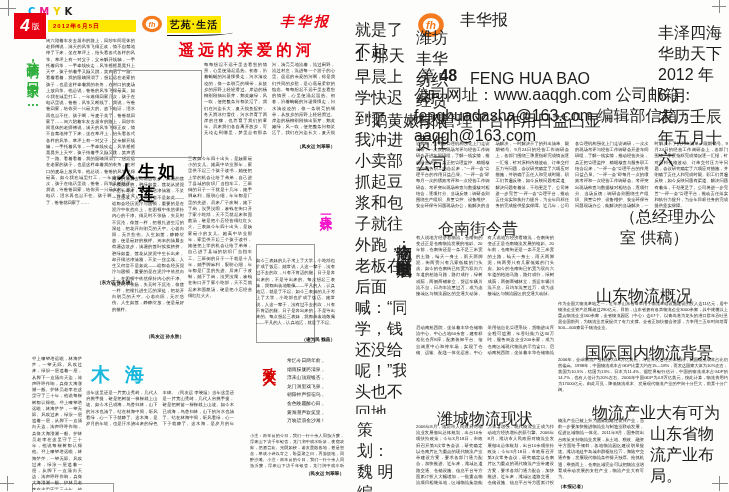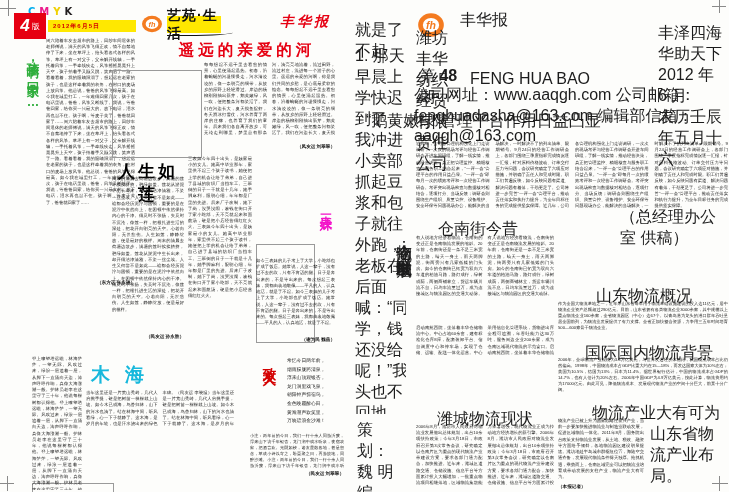--- a/index.html
+++ b/index.html
@@ -15,21 +15,21 @@
   
   .mark{background:#8a8a8a;}
   .cmyk span{font:bold 10px "DejaVu Sans",sans-serif;margin-right:4px;}
   
   .badge{background:#e60012;color:#fff;display:flex;align-items:center;justify-content:center;}
   .badge .n{font-size:17px;font-weight:bold;font-style:italic;}
   .badge .u{font-size:8px;margin-left:2px;}
   .datebar{background:#ffe800;display:flex;align-items:center;}
   .datebar span{color:#d40000;font-size:6px;font-weight:bold;padding-left:5px;letter-spacing:1px;}
   .chip{background:#ffe800;display:flex;align-items:center;justify-content:center;
-        font-weight:bold;font-size:14px;color:#111;letter-spacing:1px;}
+        font-weight:bold;font-size:10px;color:#111;letter-spacing:1px;}
   .curve{border-bottom:1.6px solid #111;border-radius:0 0 70% 0;}
   .brandscript{color:#e60012;font-weight:bold;font-style:italic;font-size:14px;letter-spacing:3px;}
   
   .t-yao{color:#e60012;font-weight:bold;font-size:15.5px;letter-spacing:4px;text-align:center;}
   .t-ren{font-weight:bold;font-size:17px;letter-spacing:3px;text-align:center;color:#000;}
   .t-mu{color:#17b8dc;font-weight:bold;font-size:19px;letter-spacing:15px;text-align:center;}
   .t-green{color:#2fae3c;font-weight:bold;font-size:12.5px;letter-spacing:2px;}
   .t-pink{color:#f313c9;font-weight:bold;font-size:12.5px;letter-spacing:2px;}
   .t-red-v{color:#d40000;font-weight:bold;font-size:13.5px;letter-spacing:3px;}
   .poem div{font-size:4.8px;line-height:8.6px;color:#222;}

